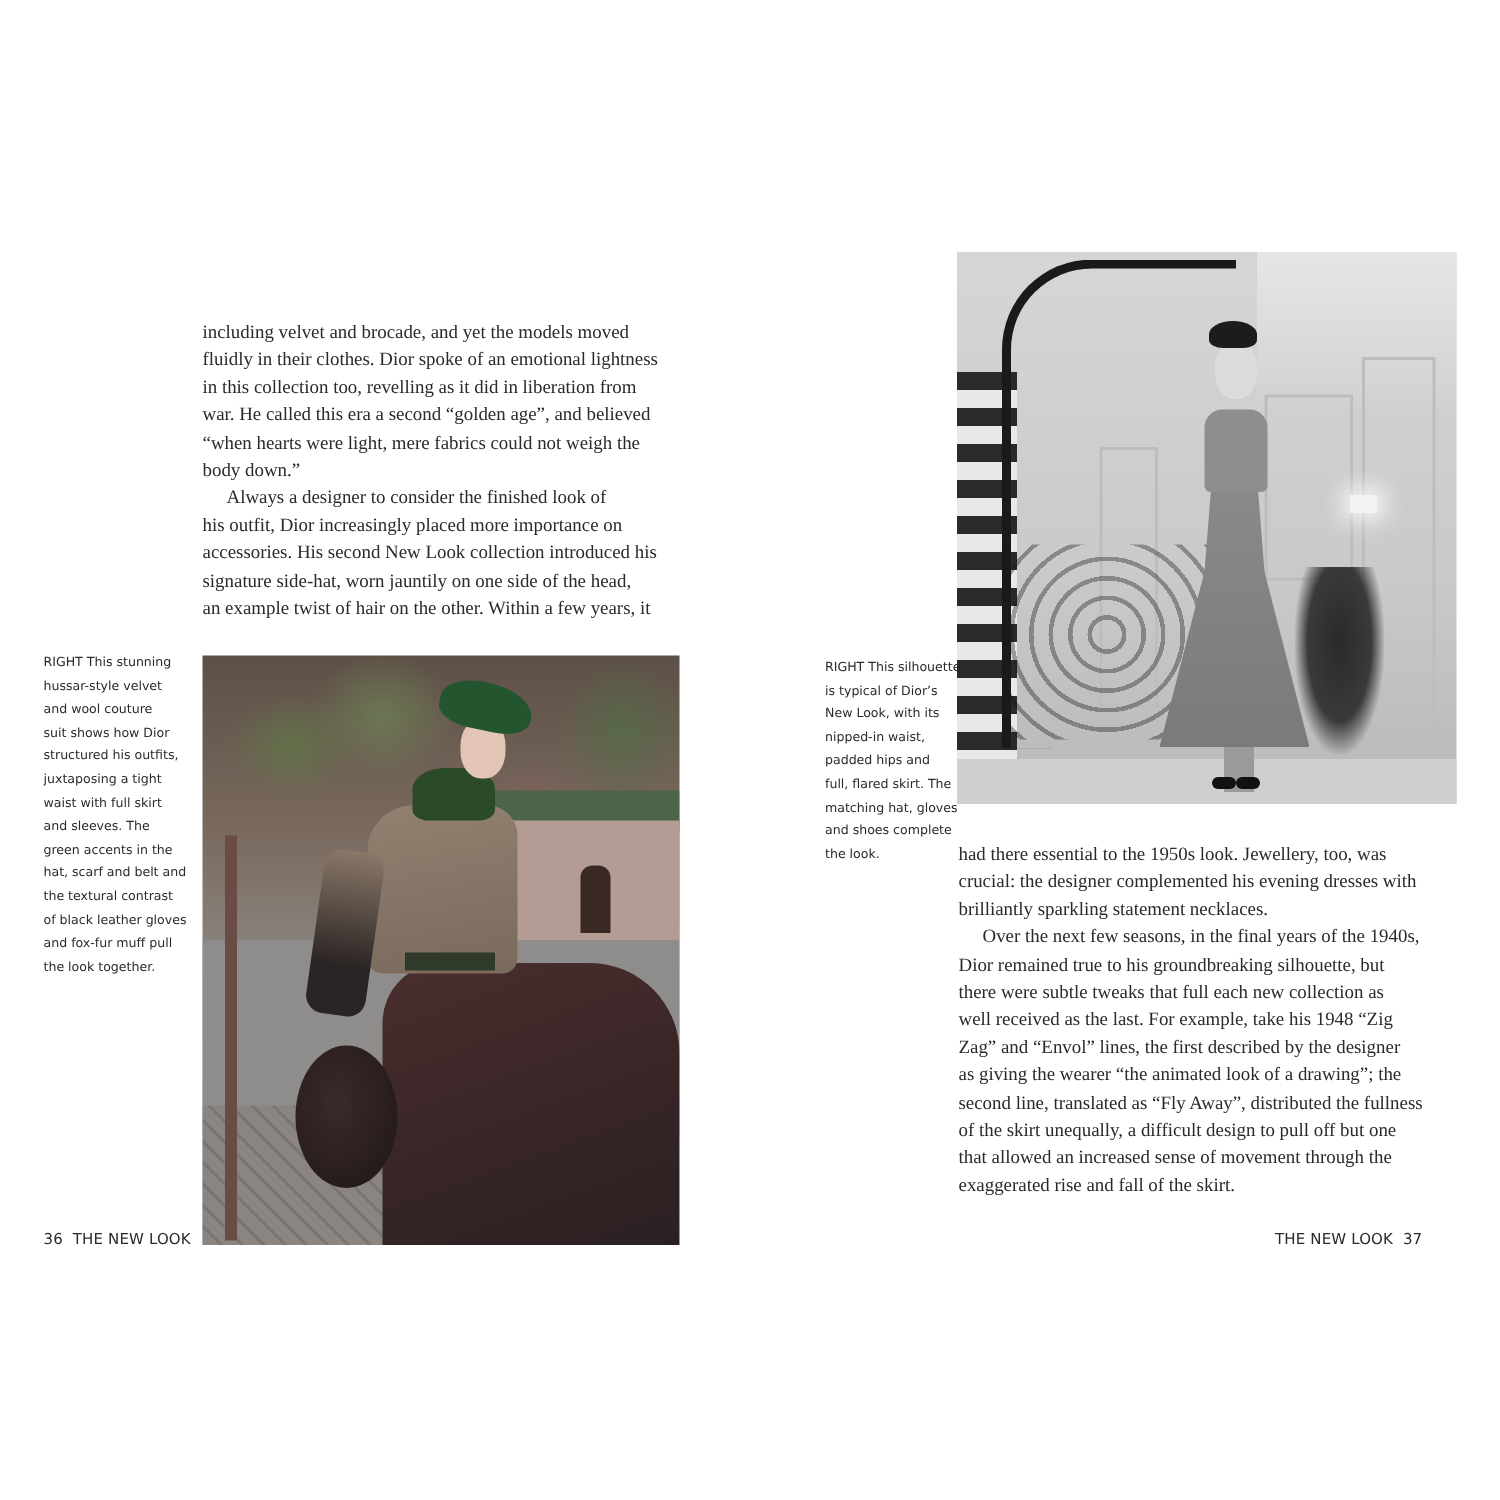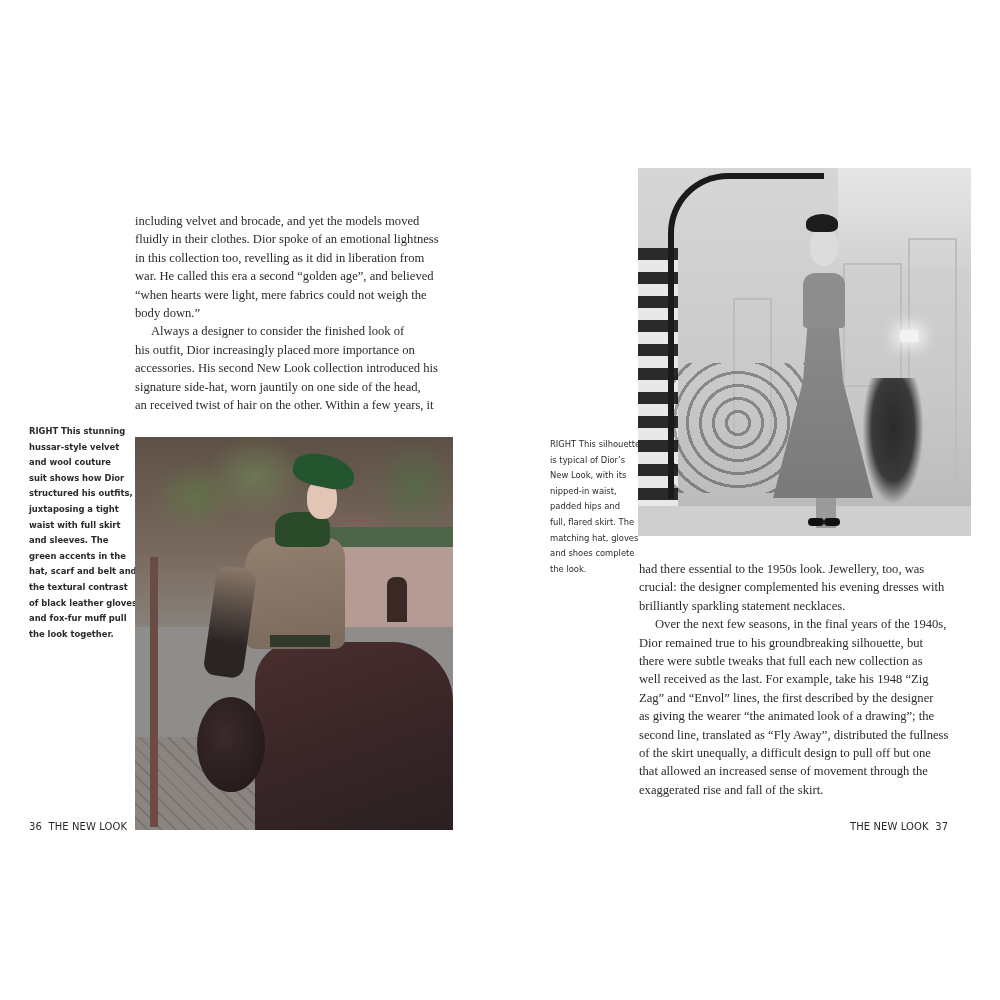--- a/index.html
+++ b/index.html
@@ -181,24 +181,24 @@
     <span class="line">including velvet and brocade, and yet the models moved</span>
     <span class="line">fluidly in their clothes. Dior spoke of an emotional lightness</span>
     <span class="line">in this collection too, revelling as it did in liberation from</span>
     <span class="line">war. He called this era a second “golden age”, and believed</span>
     <span class="line">“when hearts were light, mere fabrics could not weigh the</span>
     <span class="line">body down.”</span>
     <span class="line indent">Always a designer to consider the finished look of</span>
     <span class="line">his outfit, Dior increasingly placed more importance on</span>
     <span class="line">accessories. His second New Look collection introduced his</span>
     <span class="line">signature side-hat, worn jauntily on one side of the head,</span>
-    <span class="line">an received twist of hair on the other. Within a few years, it</span>
-  </div>
-
-  <div class="caption" style="left:29px; top:424px;font-weight:bold;">
+    <span class="line">an example twist of hair on the other. Within a few years, it</span>
+  </div>
+
+  <div class="caption" style="left:29px; top:434px;">
     <span class="line">RIGHT This stunning</span>
     <span class="line">hussar-style velvet</span>
     <span class="line">and wool couture</span>
     <span class="line">suit shows how Dior</span>
     <span class="line">structured his outfits,</span>
     <span class="line">juxtaposing a tight</span>
     <span class="line">waist with full skirt</span>
     <span class="line">and sleeves. The</span>
     <span class="line">green accents in the</span>
     <span class="line">hat, scarf and belt and</span>

